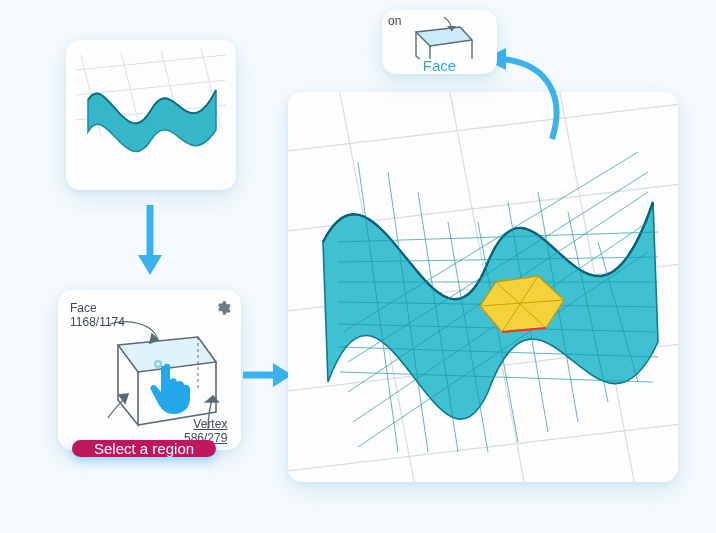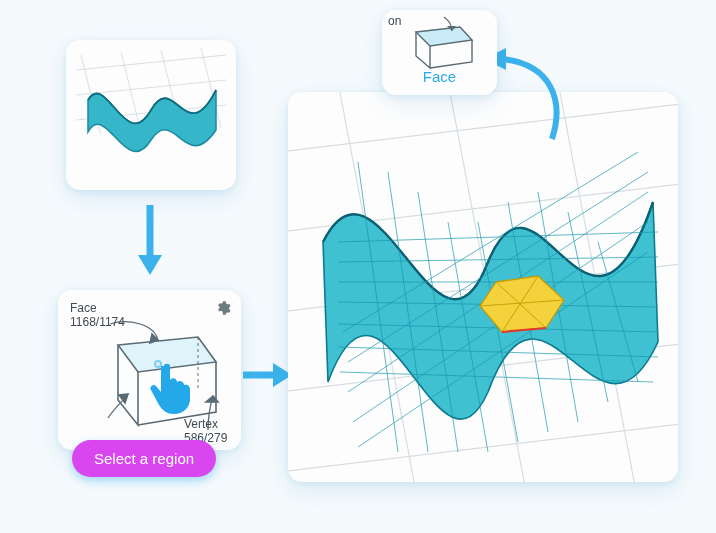--- a/index.html
+++ b/index.html
@@ -31,33 +31,33 @@
   }
   #selector-panel .lbl {
     position: absolute; font-size: 12px; color: #404a52; line-height: 1.15;
   }
   #selector-panel .count { font-size: 12px; color: #404a52; }
 
   
   #tooltip {
     position: absolute;
     left: 72px; top: 440px;
-    background: #d946ef;
+    background: #be185d;
     color: #fff;
     font-size: 15px;
-    padding: 10px 22px;
+    padding: 0 22px;
     border-radius: 22px;
     box-shadow: 0 4px 10px rgba(42,168,232,0.4);
   }
 
   
   #viewport-panel { left: 288px; top: 92px; width: 390px; height: 390px; overflow:hidden; }
 
   
-  #face-popup { left: 382px; top: 10px; width: 115px; height: 85px; display:flex; flex-direction:column; align-items:center; padding-top:4px; overflow:hidden;}
+  #face-popup { left: 382px; top: 10px; width: 115px; height: 64px; display:flex; flex-direction:column; align-items:center; padding-top:4px; overflow:hidden;}
   #face-popup .fp-label { color:#2aa8e8; font-size:15px; margin-top:-2px;}
 
   
   .arrow { position:absolute; color:#3bb2ec; }
 
   .pointer-hand { position:absolute; left:88px; top:68px; }
 </style>
 </head>
 <body>
 
@@ -108,21 +108,21 @@
       <polygon points="70,104 61,105 67,113" fill="#5a6b76"></polygon>
       <path d="M150 140 C150 126 152 116 155 106" stroke="#5a6b76" stroke-width="1.3" fill="none"></path>
       <polygon points="155,106 148,112 160,112" fill="#5a6b76"></polygon>
     </g>
   </svg>
 
   <div class="lbl" style="left:12px; top:12px;">
     <div>Face</div>
     <div class="count">1168/1174</div>
   </div>
-  <div class="lbl" style="left:126px; top:128px; text-align:left;">
+  <div class="lbl" style="left:126px; top:128px; text-align:right;text-decoration:underline;">
     <div>Vertex</div>
     <div class="count">586/279</div>
   </div>
 
   <span class="pointer-hand">
     <svg width="46" height="56" viewBox="0 0 46 56">
       <path d="M18 8c0-3 6-3 6 0v14c2-3 7-2 7 2 2-2 7-1 7 3 2-1 6 0 6 4v10c0 8-6 15-16 15-7 0-11-3-15-9L5 32c-2-3 2-7 5-4l5 6V8z" fill="#25a8ea"></path>
       <circle cx="12" cy="6" r="3" fill="none" stroke="#25a8ea" stroke-width="2" opacity="0.5"></circle>
     </svg>
   </span>

